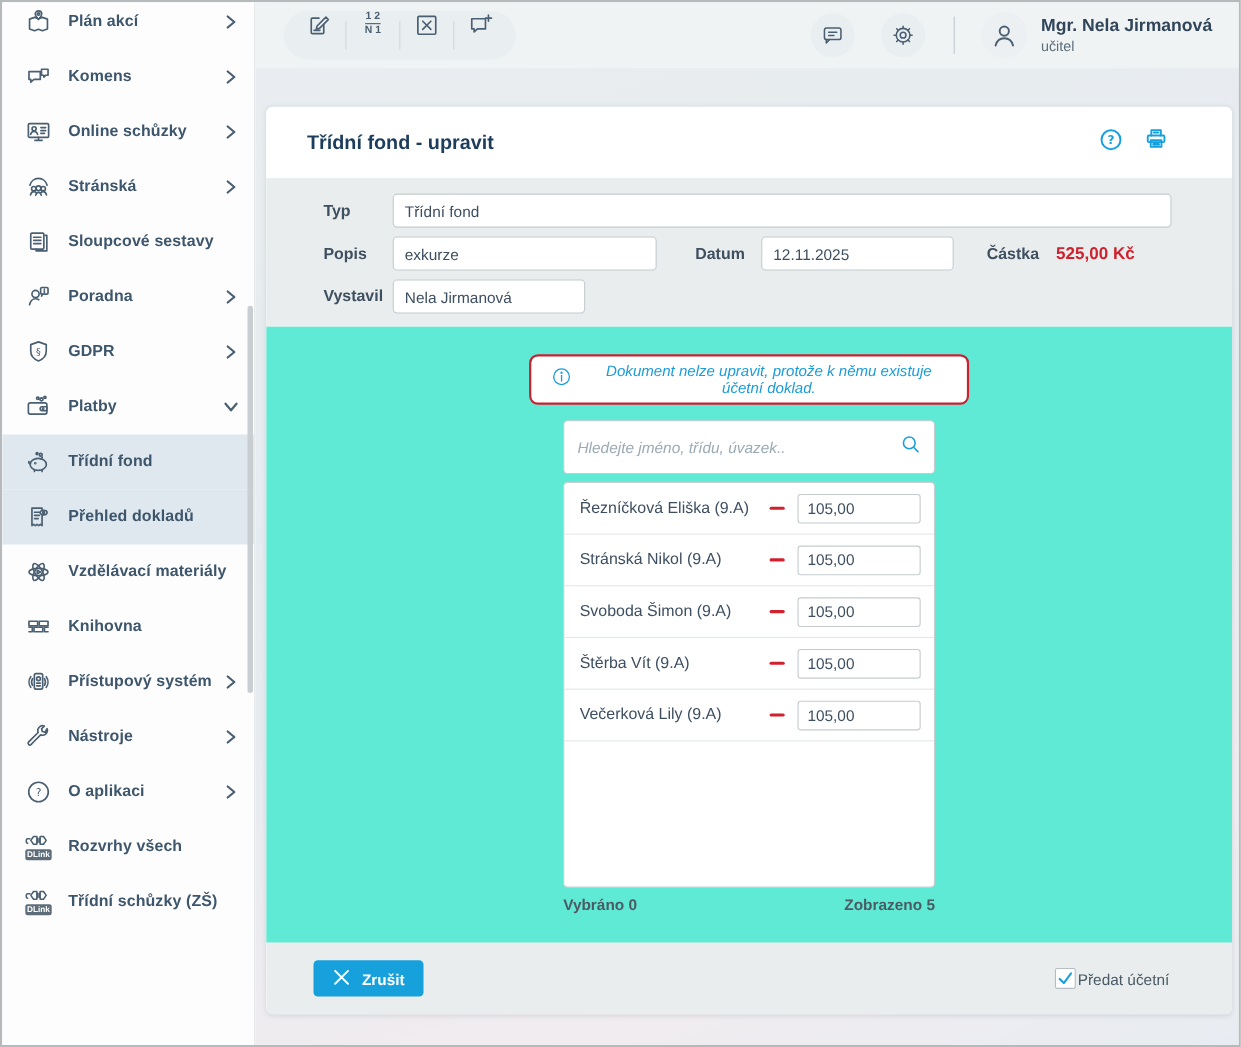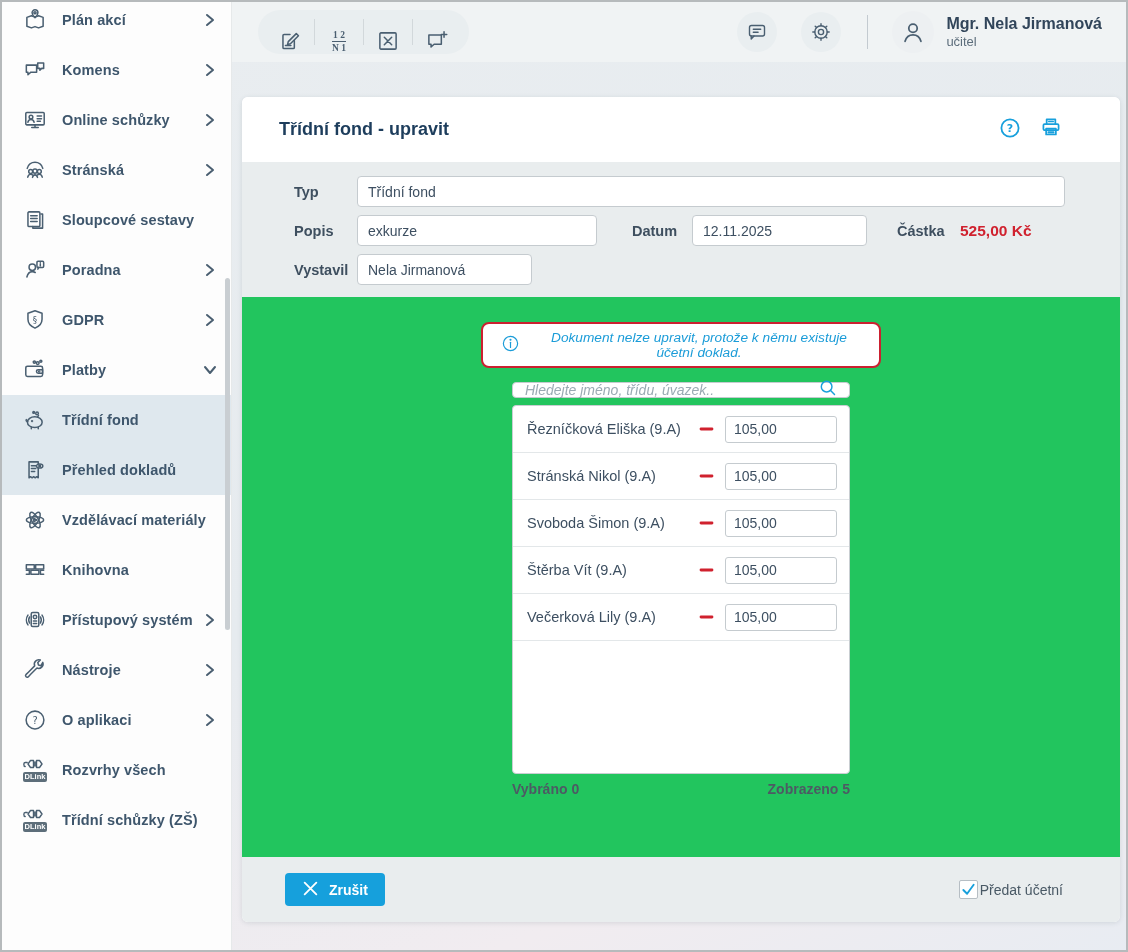--- a/index.html
+++ b/index.html
@@ -22,21 +22,21 @@
   .chev { width:14px; display:flex; justify-content:center; }
   svg.nic { stroke:#4a5f71; fill:none; stroke-width:1.4; stroke-linecap:round; stroke-linejoin:round; }
   svg.chv { stroke:#4a5f71; fill:none; stroke-width:2; stroke-linecap:round; stroke-linejoin:round; }
   .dlink-badge { font-size:7.5px; font-weight:700; color:#fff; background:#5d6e7a; border-radius:2px; padding:0 2px; line-height:10px; margin-top:1px; }
   .scroll-thumb { position:absolute; right:1px; top:276px; width:5px; height:352px; background:#c9ced2; border-radius:3px; }
 
   
   .main { flex:1; display:flex; flex-direction:column; background:linear-gradient(160deg,#e9edf0 0%,#e6ebef 50%,#f1ecf0 82%,#e8ecf2 100%); }
   .topbar { height:60px; background:#f0f3f4; display:flex; align-items:center; padding:0 26px; flex-shrink:0; }
   .toolpill { height:44px; background:#e9eef0; border-radius:22px; display:flex; align-items:center; padding:0 8px; }
-  .tool { width:48px; height:44px; display:flex; align-items:flex-end; justify-content:center; cursor:pointer;font-family:Liberation Serif, serif; }
+  .tool { width:48px; height:44px; display:flex; align-items:flex-start; justify-content:center; cursor:pointer; }
   .tooldiv { width:1px; height:26px; background:#d2d8db; }
   .grades { font-size:9.5px; font-weight:700; color:#4a5e70; text-align:center; line-height:1.15; }
   .grades .bot { border-top:1.5px solid #4a5e70; padding-top:1px; }
   .right-cluster { margin-left:auto; display:flex; align-items:center; }
   .circle-btn { width:40px; height:40px; border-radius:50%; background:#e9eef0; display:flex; align-items:center; justify-content:center; margin-left:24px; cursor:pointer; }
   .vdiv { width:1px; height:34px; background:#c3cad0; margin:0 24px 0 26px; }
   .avatar { width:42px; height:42px; border-radius:50%; background:#edf0f2; display:flex; align-items:center; justify-content:center; }
   .userinfo { margin-left:12px; }
   .username { font-weight:700; font-size:16px; color:#31455a; }
   .userrole { font-size:13px; color:#5d6e7c; margin-top:1px; }
@@ -51,26 +51,26 @@
   .form-sec { background:#e9edee; padding:14px 55px 12px 52px; flex-shrink:0; }
   .frow { display:flex; align-items:center; margin-bottom:8px; }
   .frow:last-child { margin-bottom:0; }
   .flabel { font-size:14.5px; font-weight:700; color:#3e4f5f; width:63px; flex-shrink:0; }
   .flabel.mid { width:60px; margin-left:35px; }
   .flabel.end { width:63px; margin-left:30px; }
   .finput { height:31px; border:1px solid #c5cbcf; border-radius:4px; background:#fff; padding:0 10px; font-size:14px; color:#3d4f61; font-family:inherit; }
   .w-typ { width:708px; } .w-popis { width:240px; } .w-datum { width:175px; } .w-vystavil { width:175px; }
   .castka { color:#d0212e; font-weight:700; font-size:15.5px; }
 
-  .content { flex:1; background:#22c55e; display:flex; flex-direction:column; align-items:center; }
+  .content { flex:1; background:#5eead4; display:flex; flex-direction:column; align-items:center; }
   .warnbox { margin-top:25px; width:400px; height:46px; border:2px solid #cb2030; border-radius:8px; display:flex; align-items:center; padding:0 18px; gap:17px; background:#fff; }
   .warntext { color:#1b9cd8; font-style:italic; font-size:13.7px; flex:1; text-align:center; }
 
   .listcol { width:338px; margin-top:14px; }
-  .searchbox { height:16px; border:1px solid #c5cbcf; border-radius:4px; display:flex; align-items:center; padding:0 10px 0 12px; background:#fff; }
+  .searchbox { height:49px; border:1px solid #c5cbcf; border-radius:4px; display:flex; align-items:center; padding:0 10px 0 12px; background:#fff; }
   .searchbox input { flex:1; border:none; outline:none; font-size:14px; color:#5a6a76; font-family:inherit; background:transparent; }
   .searchbox input::placeholder { color:#9baab4; font-style:italic; }
   .listbox { margin-top:7px; border:1px solid #c9ced2; border-radius:4px; height:369px; background:#fff; overflow:hidden; }
   .srow { height:47px; display:flex; align-items:center; border-bottom:1px solid #e3e7e9; padding:0 12px 0 14px; }
   .sname { font-size:14.5px; color:#3d4f61; flex:1; }
   .amt { width:112px; height:27px; border:1px solid #c5cbcf; border-radius:3px; padding:0 8px; font-size:14px; color:#3d4f61; margin-left:10px; font-family:inherit; background:#fff; }
   .minus { display:flex; align-items:center; }
   .listfooter { display:flex; justify-content:space-between; margin-top:7px; font-size:14px; font-weight:700; color:#4d5a64; }
 
   .bottombar { height:65px; background:#e9edee; display:flex; align-items:center; padding:0 57px 0 43px; flex-shrink:0; margin-top:auto; }

